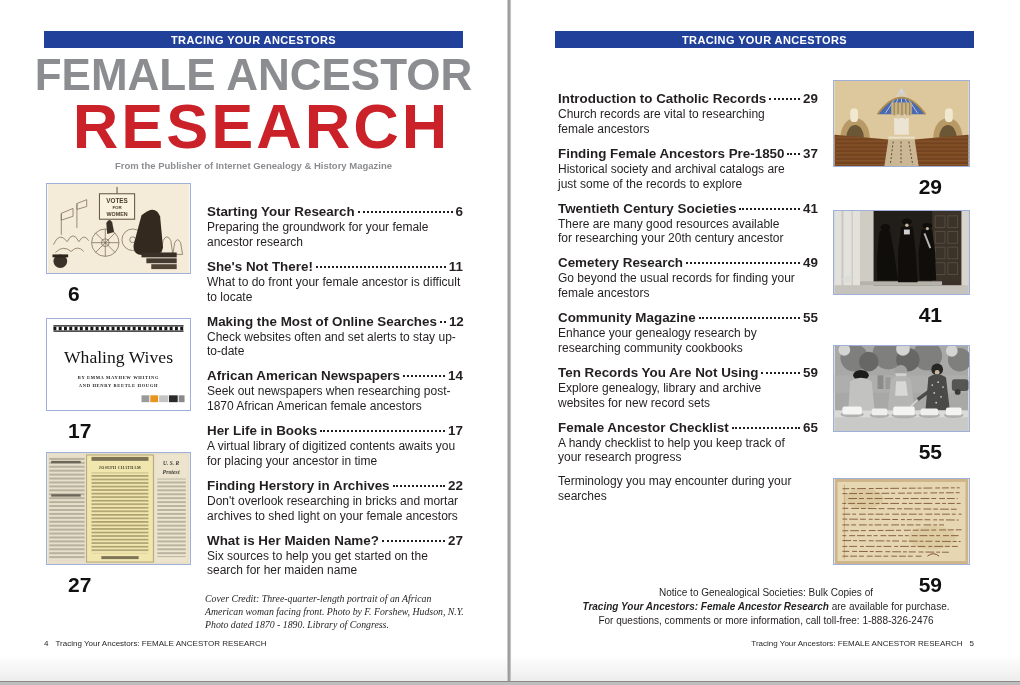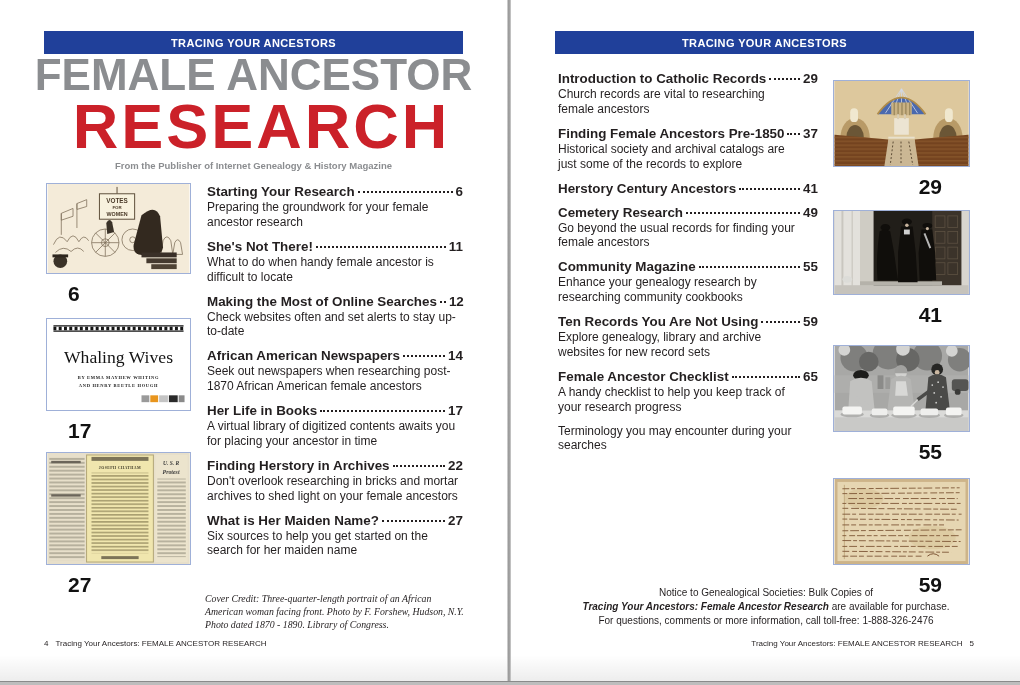--- a/index.html
+++ b/index.html
@@ -13,30 +13,30 @@
   .page { position:absolute; top:0; height:681px; background:#fff; }
   .page::after { content:""; position:absolute; left:0; right:0; bottom:0; height:26px;
     background:linear-gradient(to bottom, rgba(0,0,0,0), rgba(0,0,0,0.07)); pointer-events:none; }
   #page-left { left:0; width:507px; }
   #page-right { left:511px; width:509px; }
   .gutter { position:absolute; left:507px; top:0; width:4px; height:681px;
     background:linear-gradient(to right,#e2e2e2,#8e8e8e 45%,#cfcfcf); }
   .bottom-strip { position:absolute; left:0; top:681px; width:1020px; height:4px;
     background:#bdbdbd; border-top:1px solid #8a8a8a; }
 
-  .banner { position:absolute; left:44px; top:31px; width:419px; height:23px;
+  .banner { position:absolute; left:44px; top:31px; width:419px; height:17px;
     background:#20409a; display:flex; align-items:center; justify-content:center; }
   .banner span { color:#fff; font-weight:bold; font-size:11px; letter-spacing:.4px; }
 
   .masthead { position:absolute; left:0; top:53px; width:100%; text-align:center; }
   .masthead .l1 { font-size:44px; font-weight:bold; color:#8b8d90; line-height:1.02; letter-spacing:0px; }
   .masthead .l2 { font-size:63px; font-weight:bold; color:#cb2129; line-height:.92; letter-spacing:3px;margin-left:16px; }
   .masthead .sub { font-size:9.5px; font-weight:bold; color:#8b8d90; margin-top:4px; }
 
-  .toc { position:absolute; }
+  .toc { position:absolute;margin-top:20px; }
   #toc-left  { left:207px; top:184px; width:256px; }
   #toc-right { left:47px;  top:71px;  width:260px; }
   .toc-entry { margin-bottom:9px; }
   .entry-row { display:flex; align-items:baseline; }
   .entry-title { font-weight:bold; font-size:13.4px; white-space:nowrap; }
   .leader { flex:1; border-bottom:2px dotted #231f20; margin:0 3px; transform:translateY(-3px); min-width:6px; }
   .entry-page { font-weight:bold; font-size:13.4px; }
   .entry-desc { font-size:12px; line-height:1.24; margin-top:1px; }
   #toc-left  .entry-desc { max-width:255px; }
   #toc-right .entry-desc { max-width:238px; }
@@ -170,21 +170,21 @@
           <span class="entry-page">6</span>
         </div>
         <div class="entry-desc">Preparing the groundwork for your female ancestor research</div>
       </div>
       <div class="toc-entry">
         <div class="entry-row">
           <span class="entry-title">She's Not There!</span>
           <span class="leader"></span>
           <span class="entry-page">11</span>
         </div>
-        <div class="entry-desc">What to do when handy female ancestor is difficult to locate</div>
+        <div class="entry-desc">What to do front your female ancestor is difficult to locate</div>
       </div>
       <div class="toc-entry">
         <div class="entry-row">
           <span class="entry-title">Making the Most of Online Searches</span>
           <span class="leader"></span>
           <span class="entry-page">12</span>
         </div>
         <div class="entry-desc">Check websites often and set alerts to stay up-to-date</div>
       </div>
       <div class="toc-entry">
@@ -248,24 +248,25 @@
       <div class="toc-entry">
         <div class="entry-row">
           <span class="entry-title">Finding Female Ancestors Pre-1850</span>
           <span class="leader"></span>
           <span class="entry-page">37</span>
         </div>
         <div class="entry-desc">Historical society and archival catalogs are just some of the records to explore</div>
       </div>
       <div class="toc-entry">
         <div class="entry-row">
-          <span class="entry-title">Herstory Century Ancestors</span>
+          <span class="entry-title">Twentieth Century Societies</span>
           <span class="leader"></span>
           <span class="entry-page">41</span>
         </div>
+        <div class="entry-desc">There are many good resources available for researching your 20th century ancestor</div>
       </div>
       <div class="toc-entry">
         <div class="entry-row">
           <span class="entry-title">Cemetery Research</span>
           <span class="leader"></span>
           <span class="entry-page">49</span>
         </div>
         <div class="entry-desc">Go beyond the usual records for finding your female ancestors</div>
       </div>
       <div class="toc-entry">

